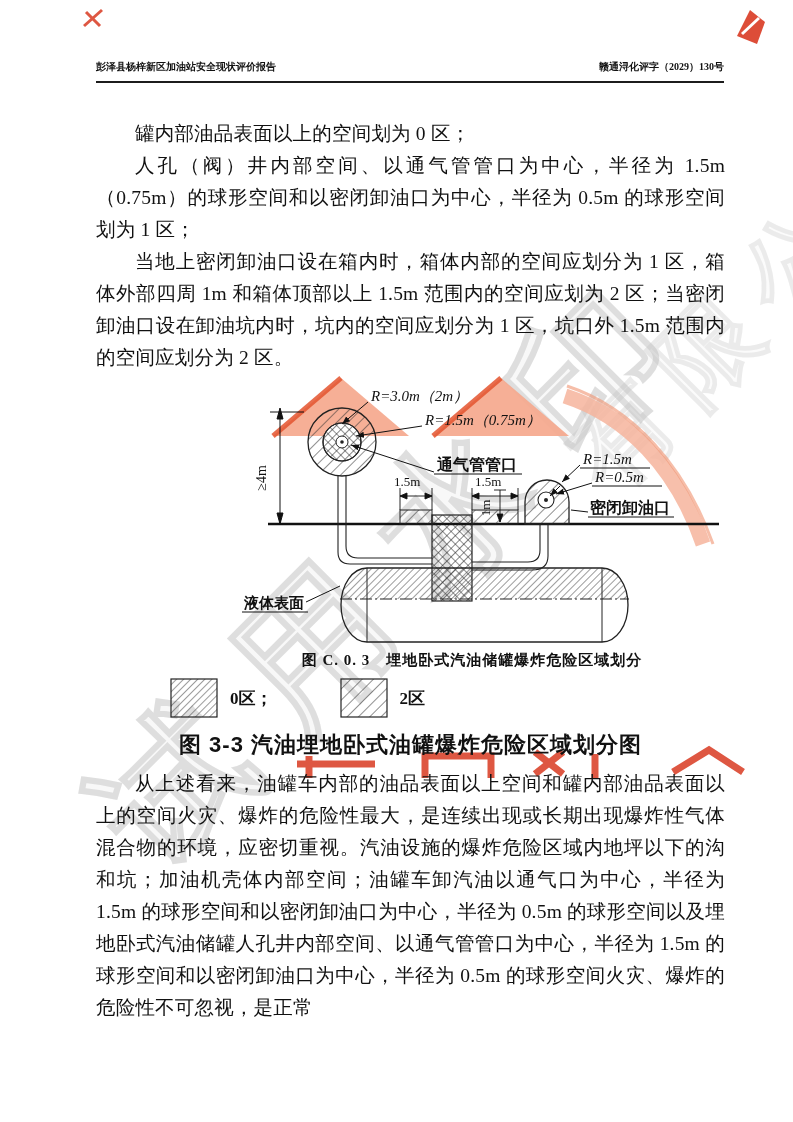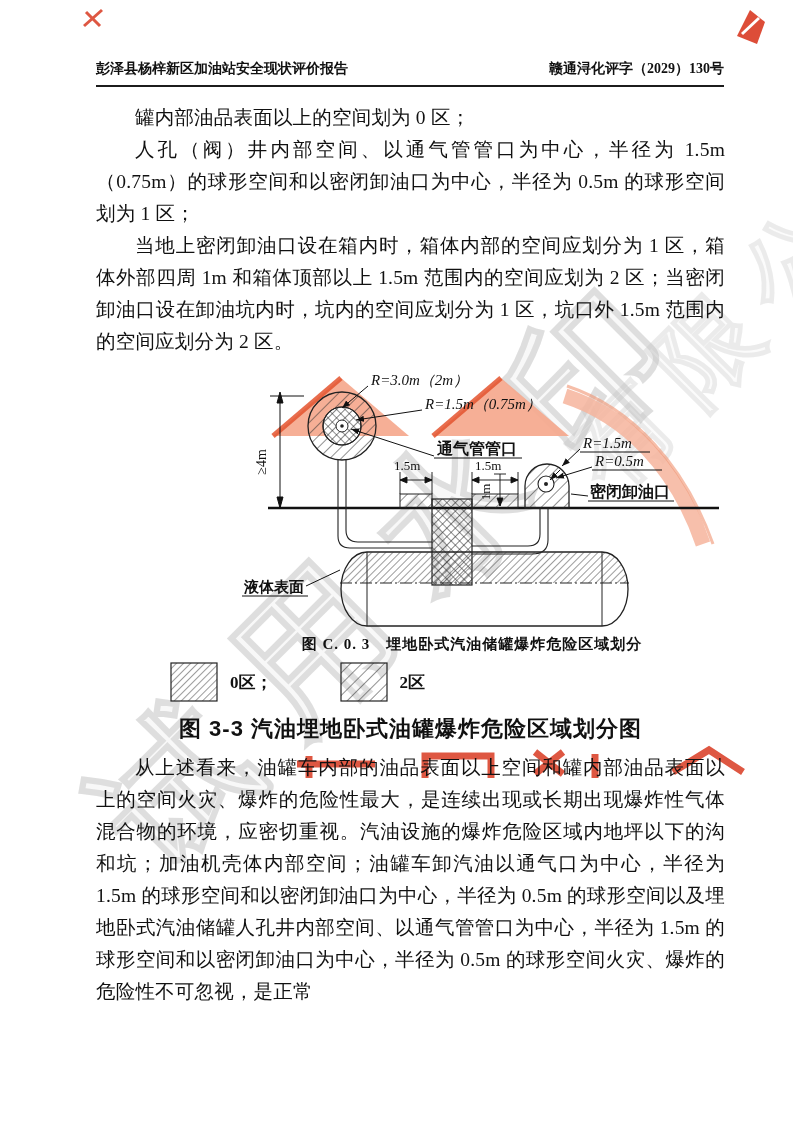--- a/index.html
+++ b/index.html
@@ -16,24 +16,24 @@
   }
   .wm1{left:400px;top:565px;font-size:150px;letter-spacing:45px;
        transform:translate(-50%,-50%) rotate(-45deg);}
   .wm2{left:760px;top:300px;font-size:100px;letter-spacing:22px;opacity:.3;
        transform:translate(-50%,-50%) rotate(-45deg);}
   .red-art{position:absolute;z-index:1;pointer-events:none;}
   
   .hdr{
     position:absolute;left:96px;right:69px;top:60px;z-index:2;
     display:flex;justify-content:space-between;align-items:flex-end;
-    font-size:14px;font-weight:700;padding-bottom:7px;border-bottom:2px solid #1c1c1c;
+    font-size:10px;font-weight:700;padding-bottom:7px;border-bottom:2px solid #1c1c1c;
   }
   
-  .content{position:absolute;left:96px;width:629px;top:102px;z-index:2;}
+  .content{position:absolute;left:96px;width:629px;top:118px;z-index:2;}
   .para{
     margin:0;font-size:19.5px;line-height:32px;text-align:justify;
     text-indent:2em;letter-spacing:0.2px;
   }
   .fig-wrap{margin-top:4px;margin-left:126px;width:500px;}
   .fig-caption{
     width:500px;margin-left:126px;text-align:center;font-size:15px;font-weight:600;
     letter-spacing:1px;line-height:20px;
   }
   .legend{

